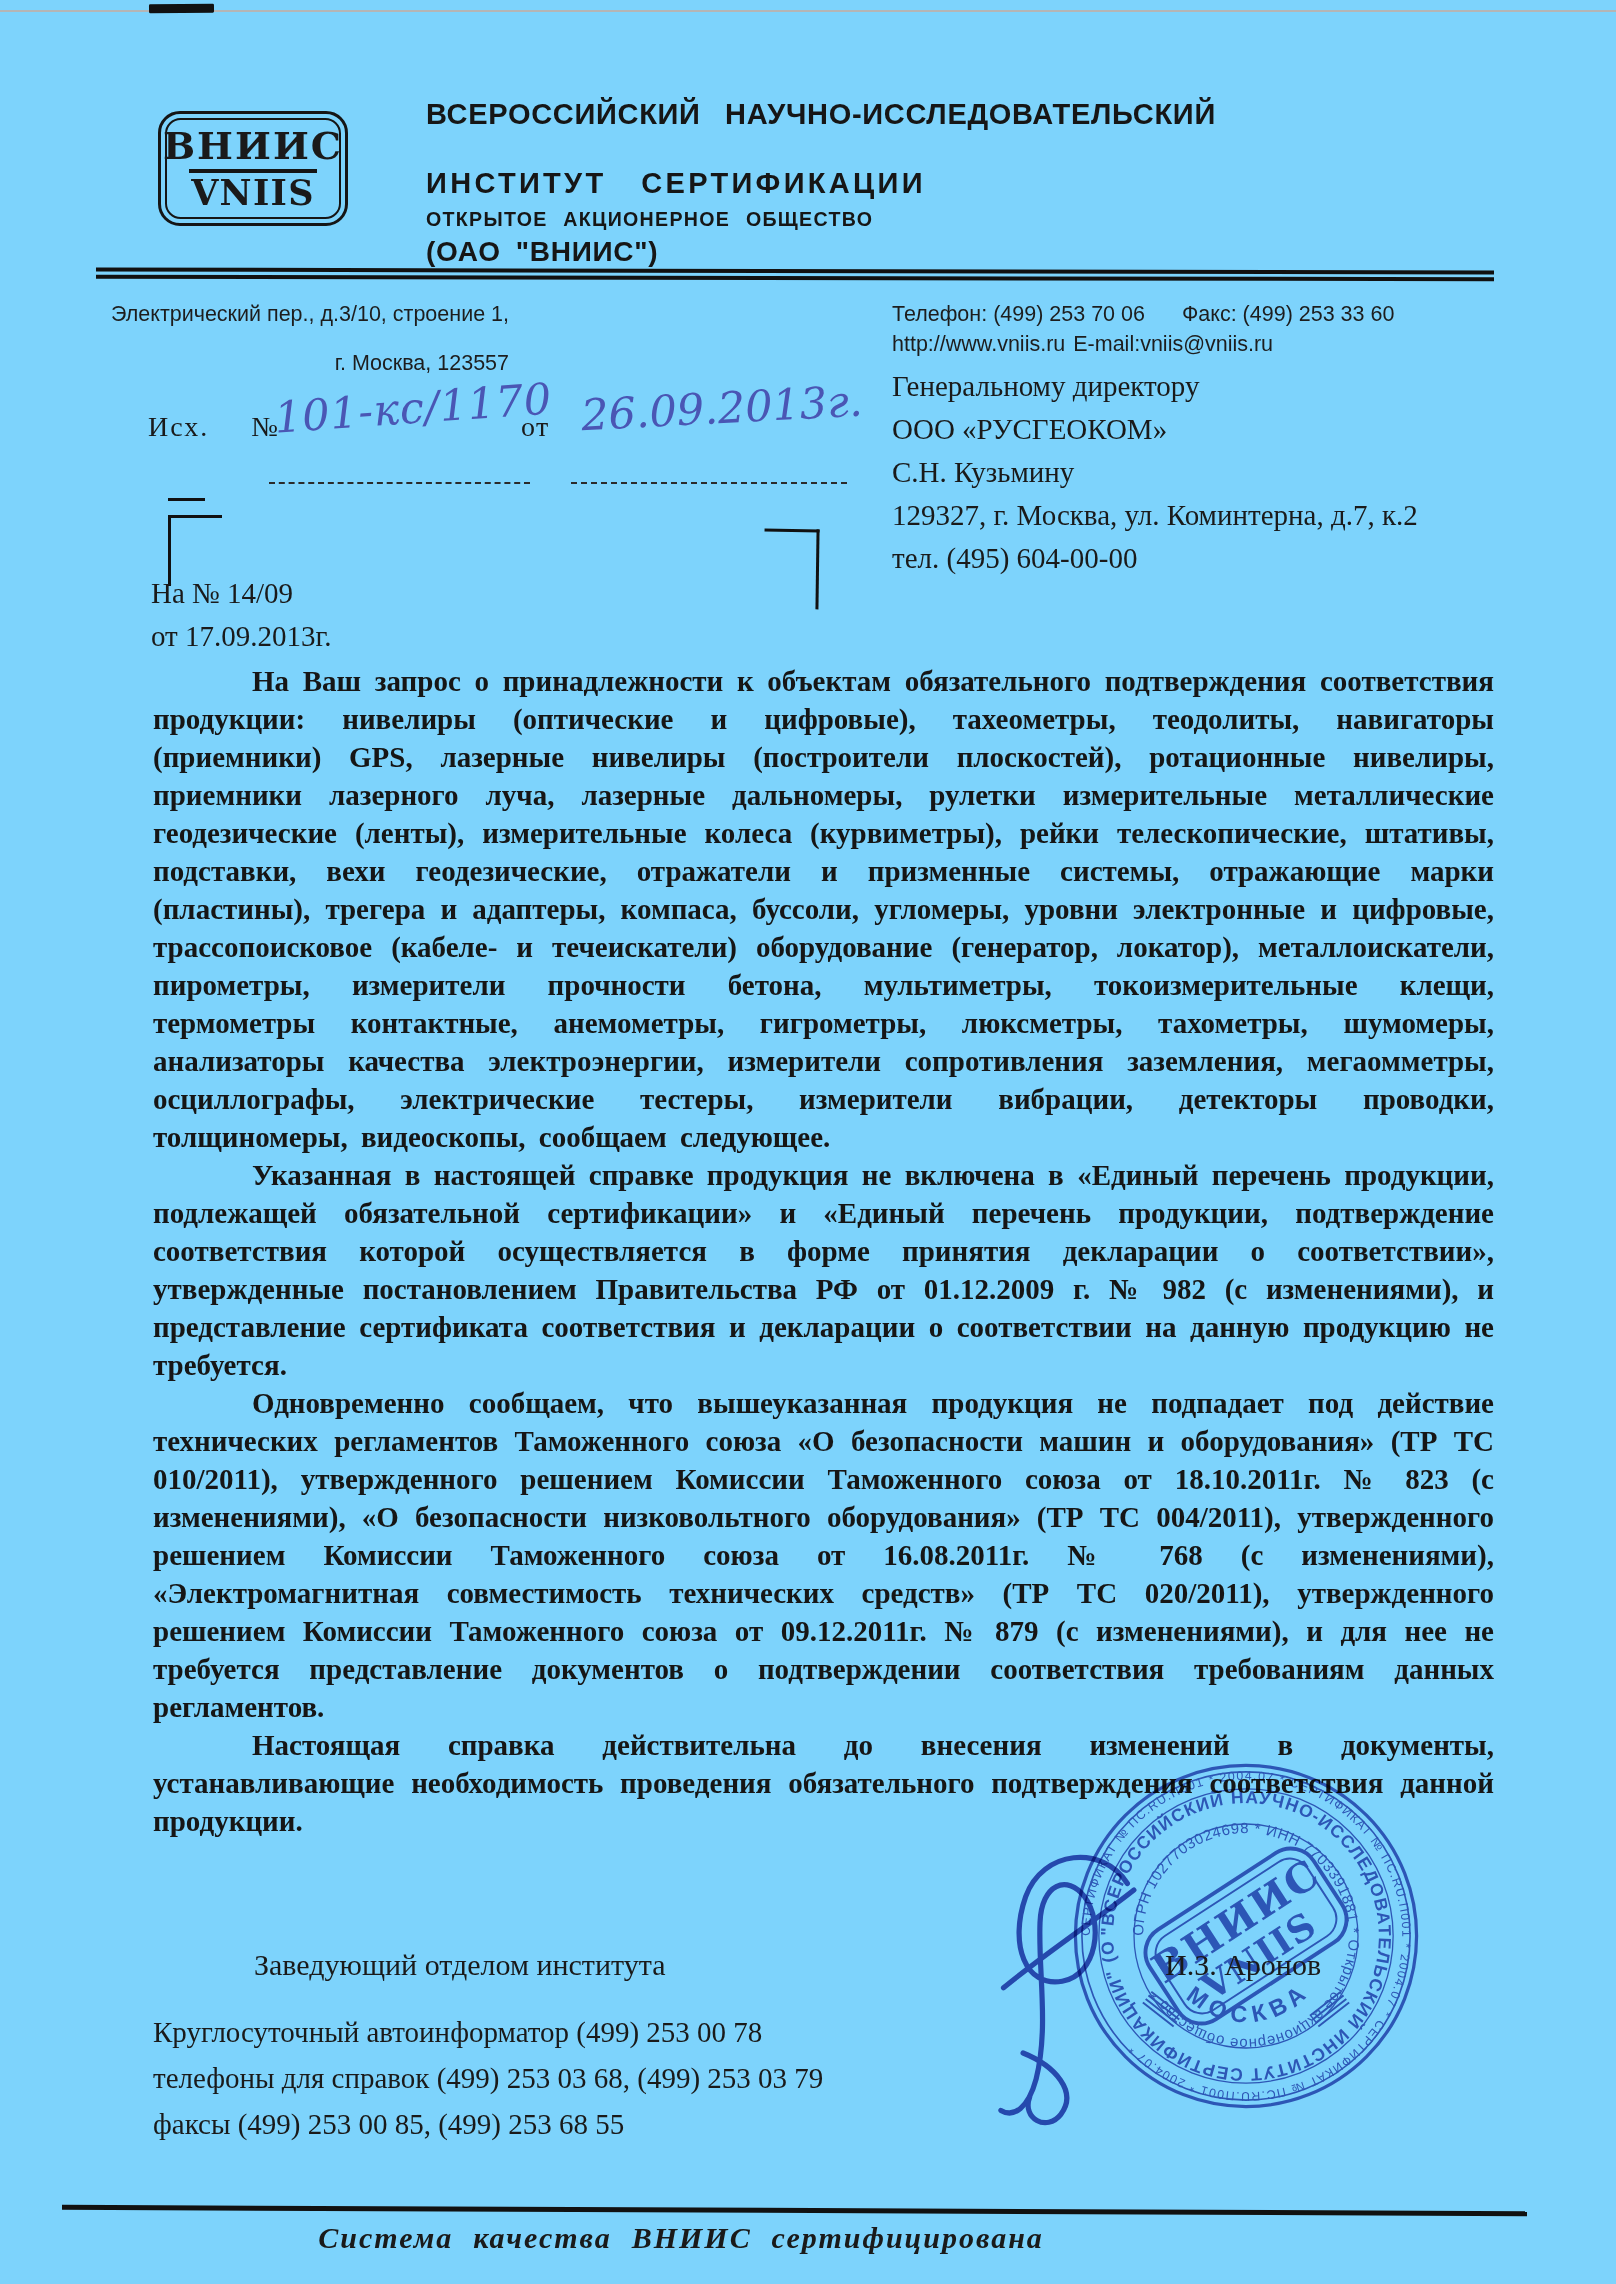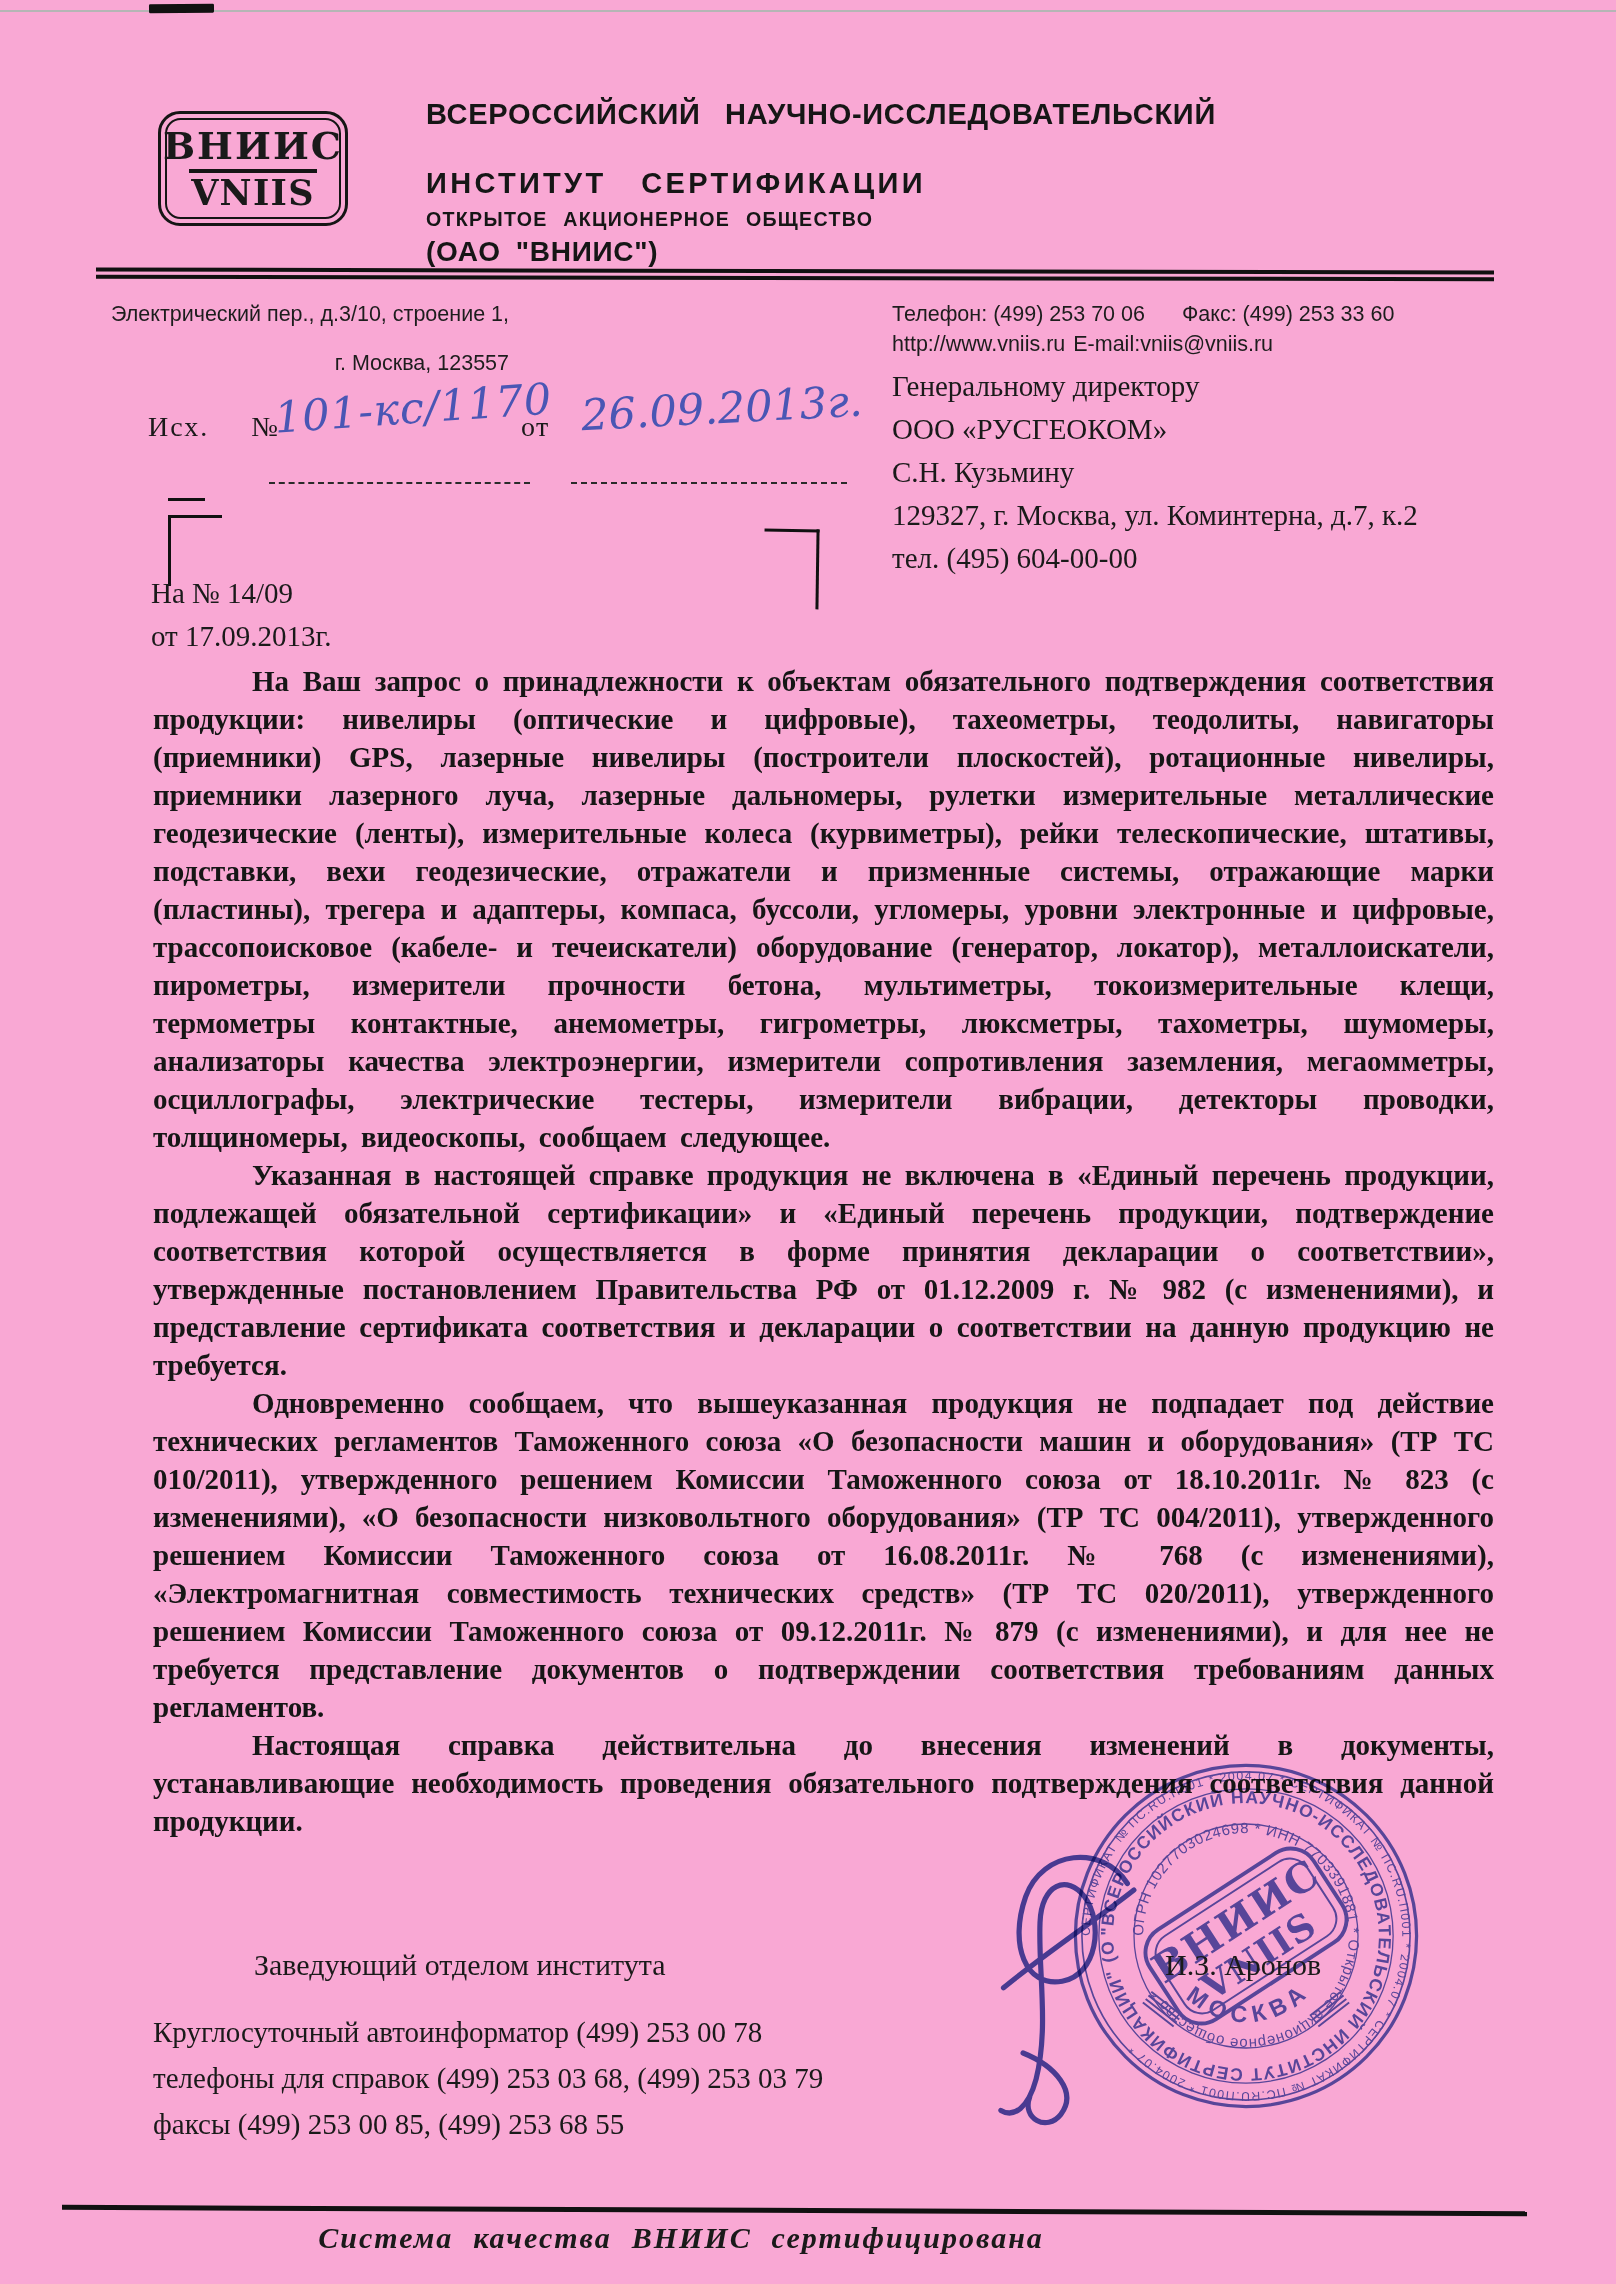--- a/index.html
+++ b/index.html
@@ -1,17 +1,17 @@
 <!DOCTYPE html>
 <html style="font-size:10.4px"><head>
 <meta charset="utf-8">
 <style>
   html,body{margin:0;padding:0;background:#e8e8e8;}
   .page{
-    position:relative;width:1617px;height:2284px;background:#f9a8d4;
+    position:relative;width:1617px;height:2284px;background:#7dd3fc;
     font-family:"Liberation Serif",serif;color:#1a1a1a;overflow:hidden;
   }
   
   .scan-topline{position:absolute;left:0;top:10.4px;width:1617px;height:1.3px;background:#b5b5b5;}
   .scan-blob{position:absolute;left:149px;top:3.9px;width:65px;height:8.5px;background:#111;border-radius:1.3px;transform:rotate(-.6deg);}
   
   .logo{position:absolute;left:158px;top:111px;width:190px;height:115px;border:3.3px solid #151515;border-radius:22px;padding:3.9px;box-sizing:border-box;}
   .logo-inner{width:100%;height:100%;border:2.6px solid #151515;border-radius:15.6px;display:flex;flex-direction:column;align-items:center;justify-content:center;box-sizing:border-box;}
   .logo-ru{font-family:"DejaVu Serif",serif;font-weight:bold;font-size:38px;letter-spacing:2px;line-height:38px;}
   .logo-rule{width:128px;height:3.9px;background:#151515;margin:3.9px 0 2.6px 0;}

